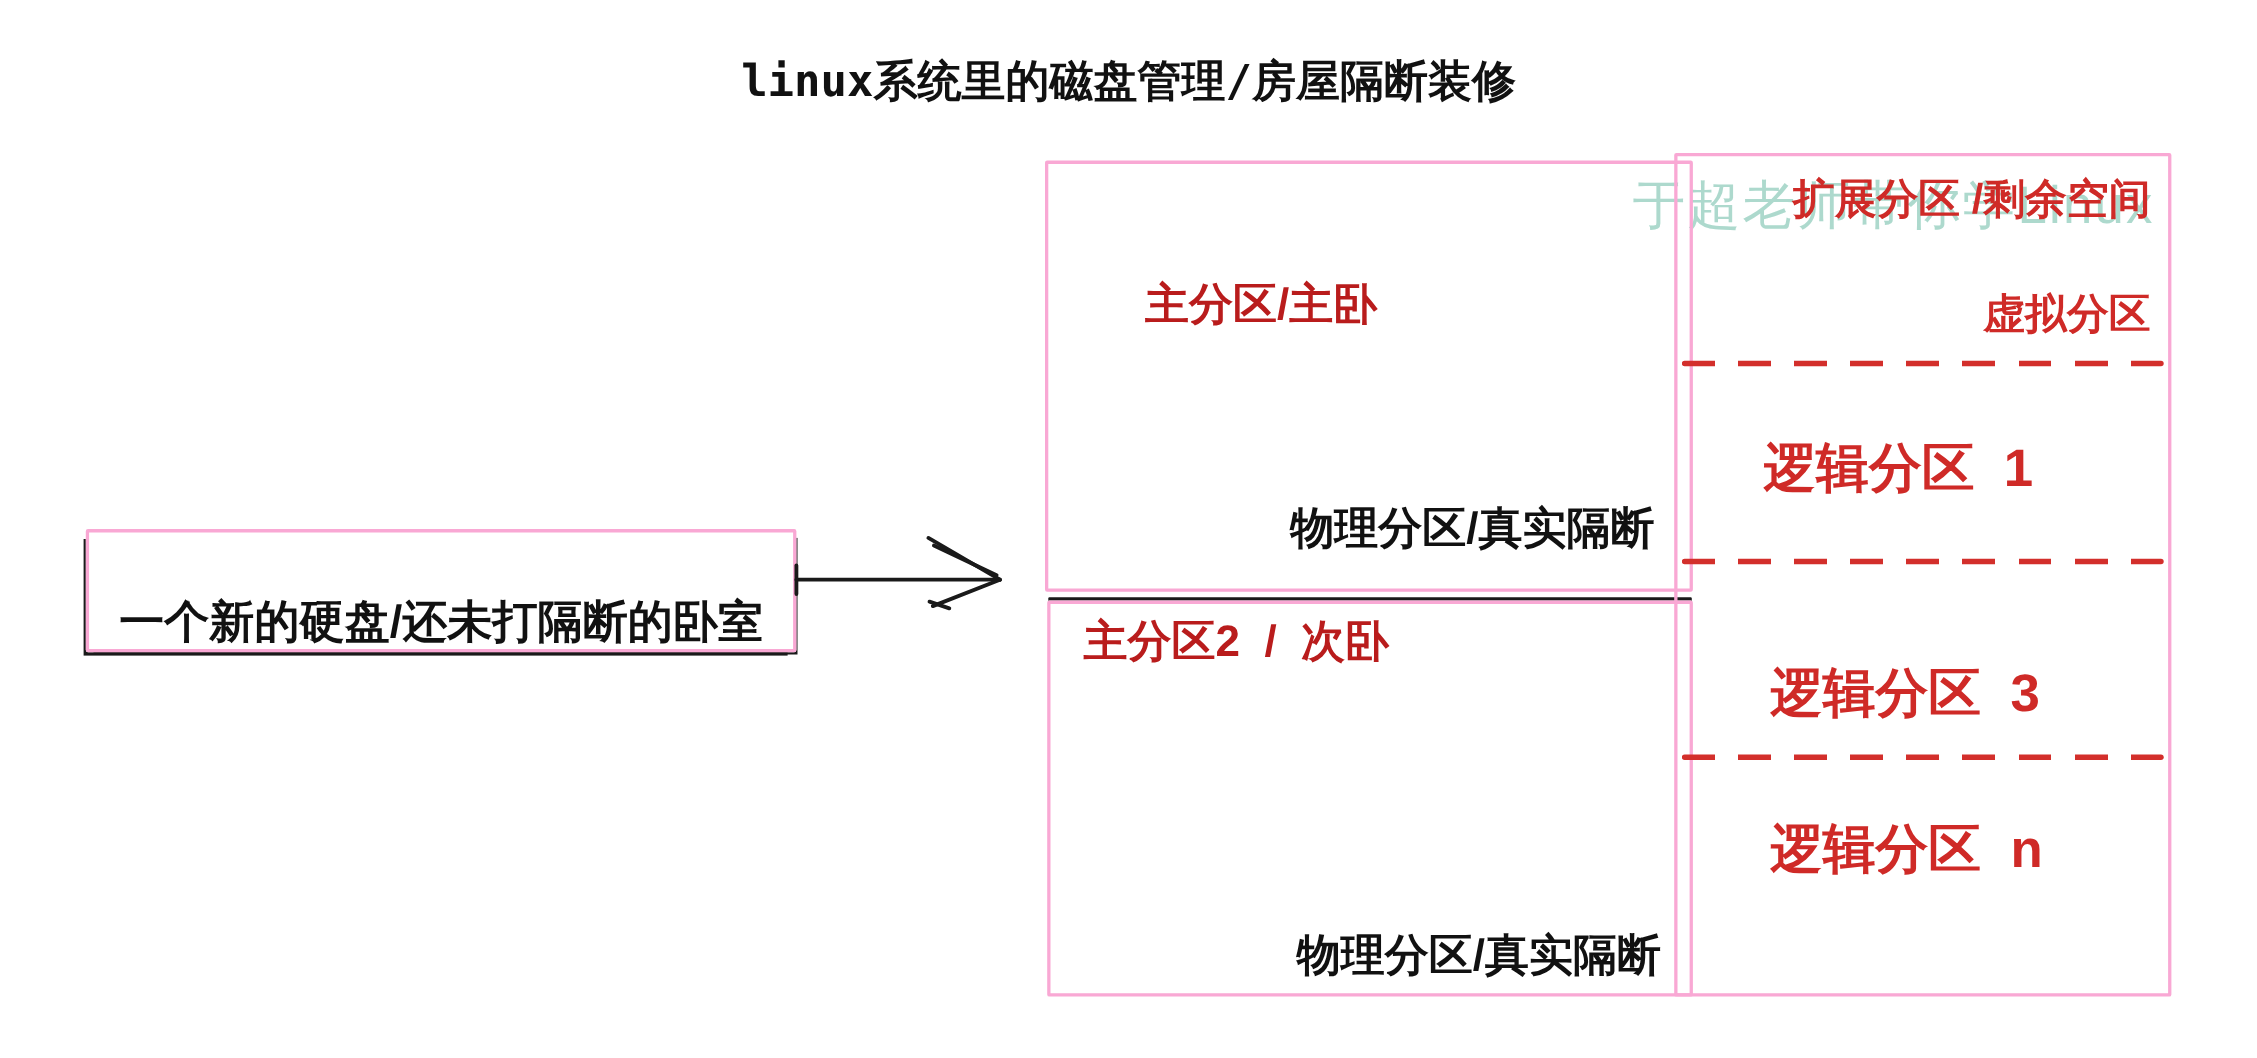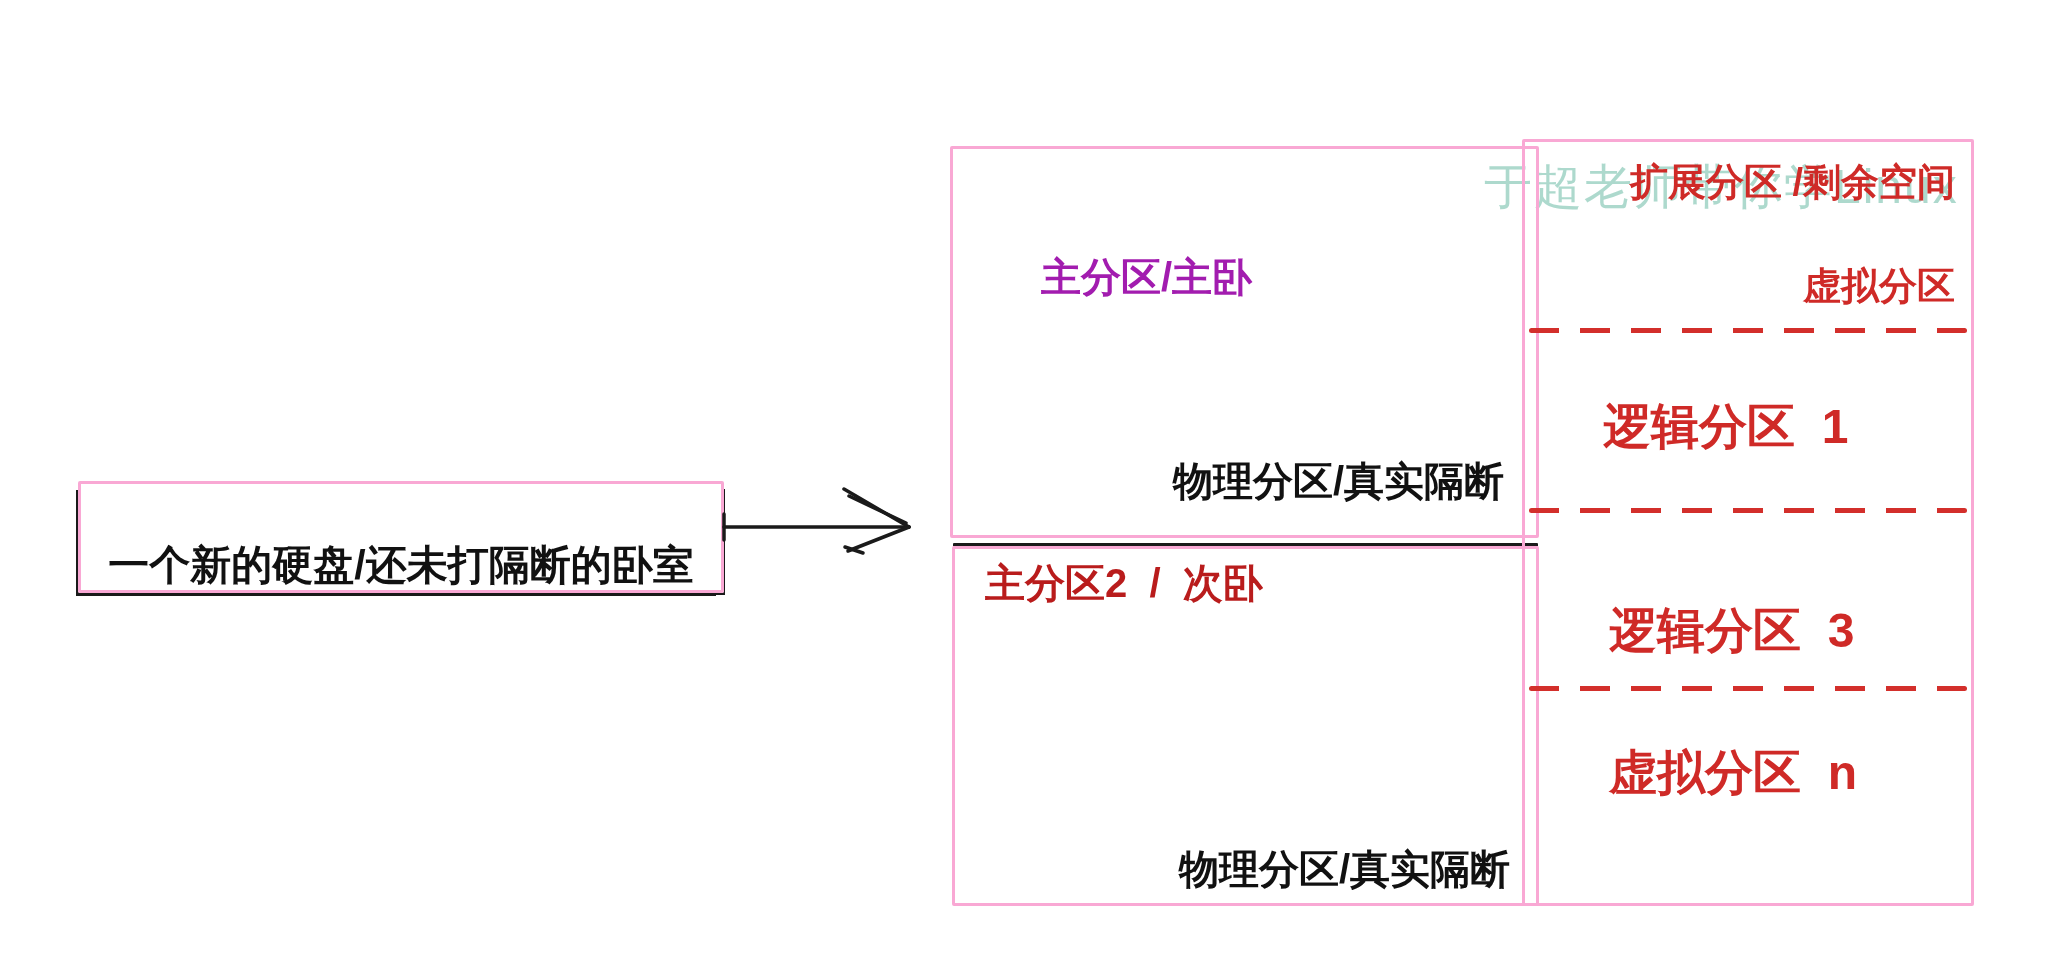--- a/index.html
+++ b/index.html
@@ -59,21 +59,21 @@
     left: 950px; top: 146px;
     width: 589px; height: 392px;
   }
   .primary-box-2 {
     left: 952px; top: 546px;
     width: 587px; height: 360px;
     box-shadow: 0 -4px 0 -1px #1a1a1a;
   }
   .primary-box-1 .main-label {
     left: 88px; top: 104px;
-    font-size: 40px; font-weight: 600; color: #a21caf;
+    font-size: 40px; font-weight: 600; color: #b91c1c;
   }
   .primary-box-1 .sub-label {
     right: 32px; bottom: 30px;
     font-size: 40px; font-weight: 600; color: #111111;
   }
   .primary-box-2 .main-label {
     left: 30px; top: 10px;
     font-size: 40px; font-weight: 600; color: #b91c1c;
   }
   .primary-box-2 .sub-label {
@@ -120,20 +120,21 @@
     left: 716px; top: 468px;
     width: 210px; height: 120px;
     z-index: 2;
   }
 </style>
 </head>
 <body>
 
 <div id="canvas">
 
+  <div class="abs diagram-title label">linux系统里的磁盘管理/房屋隔断装修</div>
 
   <div class="abs watermark">于超老师带你学Linux</div>
 
   <div class="abs sketch-box disk-box">
     <div class="label">一个新的硬盘/还未打隔断的卧室</div>
   </div>
 
   <svg class="abs arrow-svg" viewBox="0 0 210 120">
     <g fill="none" stroke="#1a1a1a" stroke-width="3.5" stroke-linecap="round">
       <path d="M 8 59 L 193 59"></path>
@@ -162,16 +163,16 @@
     <div class="abs dashed-sep dash-1"></div>
 
     <div class="abs logical-label red-text label lp-1">逻辑分区  1</div>
 
     <div class="abs dashed-sep dash-2"></div>
 
     <div class="abs logical-label red-text label lp-2">逻辑分区  3</div>
 
     <div class="abs dashed-sep dash-3"></div>
 
-    <div class="abs logical-label red-text label lp-n">虚拟分区  n</div>
+    <div class="abs logical-label red-text label lp-n">逻辑分区  n</div>
   </div>
 
 </div>
 
 </body></html>

